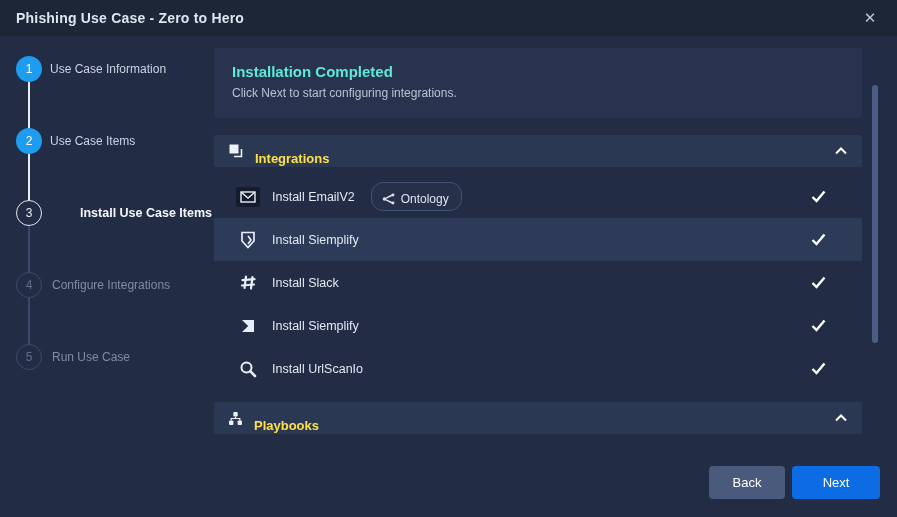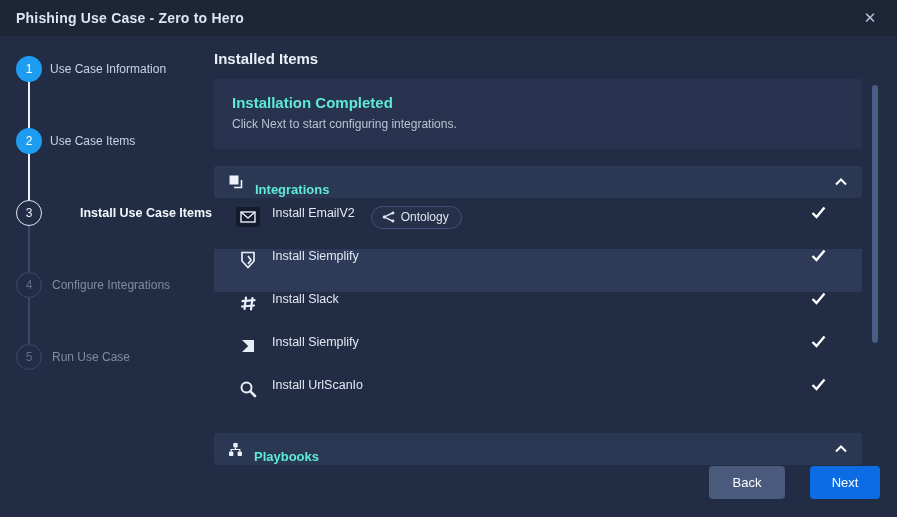--- a/index.html
+++ b/index.html
@@ -65,54 +65,54 @@
   .banner-title { font-size: 15px; font-weight: 600; color: #5eead4; }
   .banner-sub { margin-top: 6px; font-size: 12px; color: #b9c3d3; }
 
   .sections { margin-top: 17px; }
   .section-header {
     height: 32px; background: #2b3853; border-radius: 2px;
     display: flex; align-items: center; padding: 0 14px;
     cursor: pointer;
   }
   .section-header .sec-icon { display: flex; margin-right: 11px; }
-  .section-header .sec-label { font-size: 13px; font-weight: 700; color: #5eead4; margin-top: 15px; }
+  .section-header .sec-label { font-size: 13px; font-weight: 700; color: #fde047; margin-top: 15px; }
   .section-header .chevron { margin-left: auto; display: flex; }
 
   .rows { margin-top: 8px; }
   .row {
-    height: 43px; display: flex; align-items: flex-start;
+    height: 43px; display: flex; align-items: center;
     padding: 0 36px 0 22px;
   }
   .row.highlighted { background: #2d3b58; }
   .row-icon { width: 24px; height: 22px; display: flex; align-items: center; justify-content: center; flex: 0 0 24px; }
   .row-label { margin-left: 12px; font-size: 12.5px; color: #e2e8f2; }
   .badge {
     margin-left: 16px; display: flex; align-items: center; gap: 6px;
     background: #263049; border: 1px solid #41517a; border-radius: 12px;
-    padding: 3px 12px 4px 10px; font-size: 12px; color: #dde4ef;
+    padding: 9px 12px 4px 10px; font-size: 12px; color: #dde4ef;
   }
   .row .check { margin-left: auto; display: flex; }
 
   .playbooks-header { margin-top: 12px; }
 
   
   .email-box {
     width: 24px; height: 20px; background: #141b2c; border-radius: 2px;
     display: flex; align-items: center; justify-content: center;
   }
 
   
   .btn {
     position: absolute; bottom: 18px; height: 33px;
     border: none; border-radius: 4px; font-size: 13px;
     font-family: "Liberation Sans", sans-serif; color: #fff; cursor: pointer;
   }
   .btn-back { right: 112px; width: 76px; background: #4a5a7c; }
-  .btn-next { right: 17px; width: 70px; background: #0b6ce4; }
+  .btn-next { right: 17px; width: 88px; background: #0b6ce4; }
 
   
   .scroll-thumb {
     position: absolute; right: 19px; top: 85px;
     width: 6px; height: 258px; border-radius: 3px;
     background: #4c5d85;
   }
 </style>
 </head>
 <body>
@@ -144,21 +144,20 @@
       <span class="step-circle">4</span>
       <span class="step-label">Configure Integrations</span>
     </div>
     <div class="step step5 upcoming">
       <span class="step-circle">5</span>
       <span class="step-label">Run Use Case</span>
     </div>
   </div>
 
   <div class="content">
-    <div class="content-title">Installed Items</div>
 
     <div class="banner">
       <div class="banner-title">Installation Completed</div>
       <div class="banner-sub">Click Next to start configuring integrations.</div>
     </div>
 
     <div class="sections">
 
       <div class="section-header">
         <span class="sec-icon">

